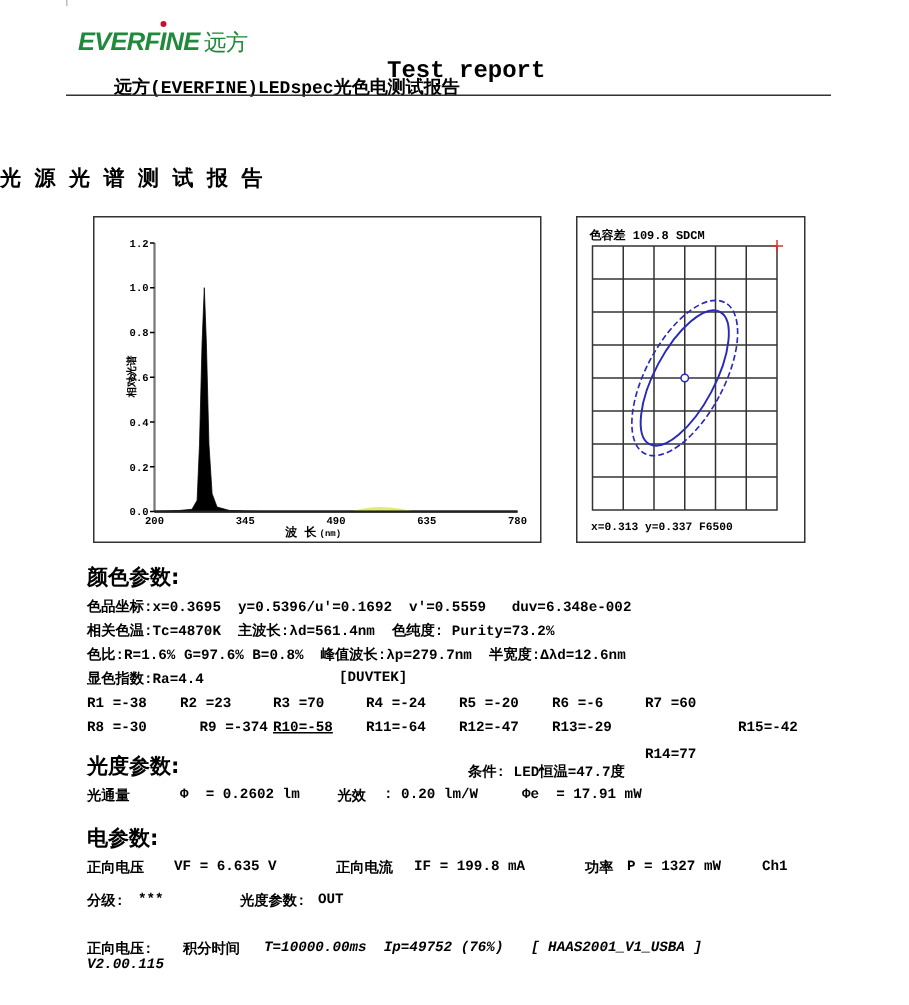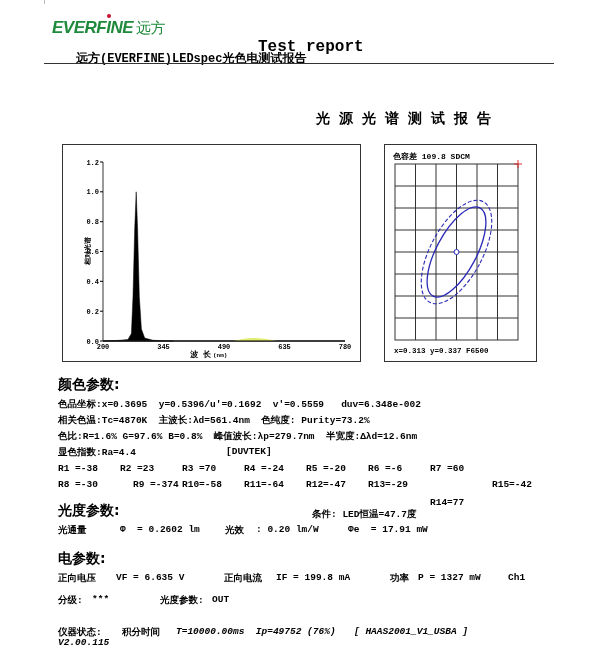--- a/index.html
+++ b/index.html
@@ -7,21 +7,21 @@
          font-family: "Liberation Mono", "DejaVu Sans Mono", monospace; color: #000; }
   .abs { position: absolute; }
   .topmark { left: 44px; top: 0; width: 30px; height: 4px; border-left: 1px solid #bbb; }
   .logo { left: 52px; top: 18px; font-family: "Liberation Sans", sans-serif; font-weight: bold;
           font-style: italic; font-size: 17px; color: #1f8a3c; letter-spacing: -0.5px; }
   .logo .dot { position: absolute; left: 55px; top: -4px; width: 4px; height: 4px; border-radius: 50%; background: #c8102e; }
   .logo .cn { font-style: normal; font-weight: normal; font-size: 15px; margin-left: 3px; color: #1f8a3c; }
   .hdr1 { left: 258px; top: 38px; font-size: 16px; font-weight: bold; }
   .hdr2 { left: 76px; top: 50px; font-size: 12px; font-weight: bold; }
   .hdr-rule { left: 44px; top: 63px; width: 510px; height: 1px; background: #333; }
-  .title { left: 0; width: 500px; top: 110px; text-align: right; font-family: Liberation Serif, serif;
+  .title { left: 0; width: 500px; top: 110px; text-align: left; font-family: Liberation Serif, serif;
            font-weight: bold; font-size: 14px; letter-spacing: 9px; }
   .box { border: 1px solid #333; background: #fff; }
   .spec { left: 62px; top: 144px; width: 297px; height: 216px; }
   .cie { left: 384px; top: 144px; width: 151px; height: 216px; }
   svg text { font-family: "Liberation Mono", "DejaVu Sans Mono", monospace; font-weight: bold; }
   .sect { font-family: "DejaVu Sans", sans-serif; font-weight: bold; font-size: 14px; }
   .line { font-size: 9.5px; font-weight: bold; white-space: pre; }
   .it { font-style: italic; }
 </style>
 </head>
@@ -122,21 +122,21 @@
 <div class="abs line" style="left:58px; top:463px;">R1 =-38</div>
 <div class="abs line" style="left:120px; top:463px;">R2 =23</div>
 <div class="abs line" style="left:182px; top:463px;">R3 =70</div>
 <div class="abs line" style="left:244px; top:463px;">R4 =-24</div>
 <div class="abs line" style="left:306px; top:463px;">R5 =-20</div>
 <div class="abs line" style="left:368px; top:463px;">R6 =-6</div>
 <div class="abs line" style="left:430px; top:463px;">R7 =60</div>
 
 <div class="abs line" style="left:58px; top:479px;">R8 =-30</div>
 <div class="abs line" style="left:120px; top:479px;padding-left:13px;">R9 =-374</div>
-<div class="abs line" style="left:182px; top:479px;">R10=-58</div>
+<div class="abs line" style="left:182px; top:479px;text-decoration:underline;">R10=-58</div>
 <div class="abs line" style="left:244px; top:479px;">R11=-64</div>
 <div class="abs line" style="left:306px; top:479px;">R12=-47</div>
 <div class="abs line" style="left:368px; top:479px;">R13=-29</div>
 <div class="abs line" style="left:430px; top:497px;">R14=77</div>
 <div class="abs line" style="left:492px; top:479px;">R15=-42</div>
 
 <div class="abs sect" style="left:58px; top:502px;">光度参数:</div>
 <div class="abs line" style="left:312px; top:508px;">条件: LED恒温=47.7度</div>
 <div class="abs line" style="left:58px; top:524px;">光通量</div>
 <div class="abs line" style="left:120px; top:524px;">Φ  = 0.2602 lm</div>
@@ -151,17 +151,17 @@
 <div class="abs line" style="left:276px; top:572px;">IF = 199.8 mA</div>
 <div class="abs line" style="left:390px; top:572px;">功率</div>
 <div class="abs line" style="left:418px; top:572px;">P = 1327 mW</div>
 <div class="abs line" style="left:508px; top:572px;">Ch1</div>
 
 <div class="abs line" style="left:58px; top:594px;">分级:</div>
 <div class="abs line" style="left:92px; top:594px;">***</div>
 <div class="abs line" style="left:160px; top:594px;">光度参数:</div>
 <div class="abs line" style="left:212px; top:594px;">OUT</div>
 
-<div class="abs line" style="left:58px; top:626px;">仪器状态:</div>
+<div class="abs line" style="left:58px; top:626px;">正向电压:</div>
 <div class="abs line" style="left:122px; top:626px;">积分时间</div>
 <div class="abs line it" style="left:176px; top:626px;">T=10000.00ms  Ip=49752 (76%)</div>
 <div class="abs line it" style="left:354px; top:626px;">[ HAAS2001_V1_USBA ]</div>
 <div class="abs line it" style="left:58px; top:637px;">V2.00.115</div>
 
 </body></html>

